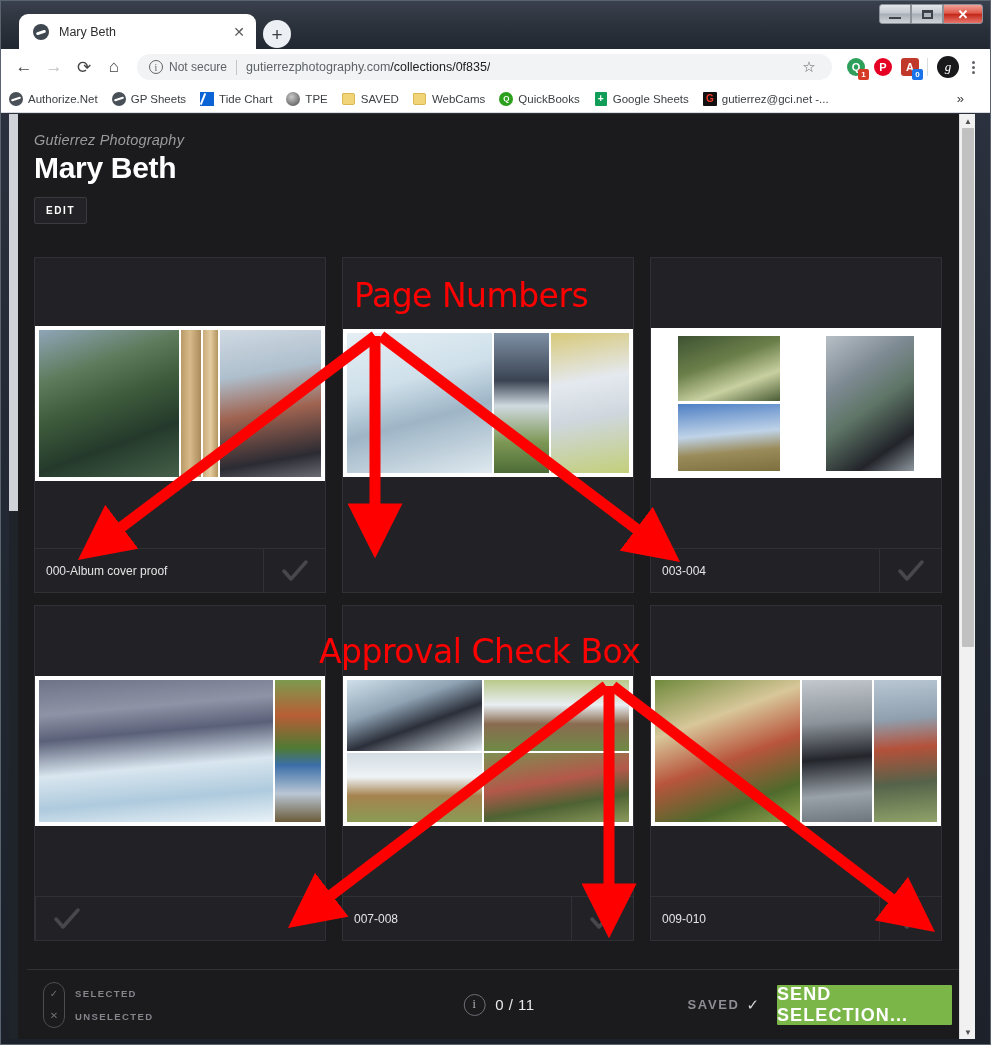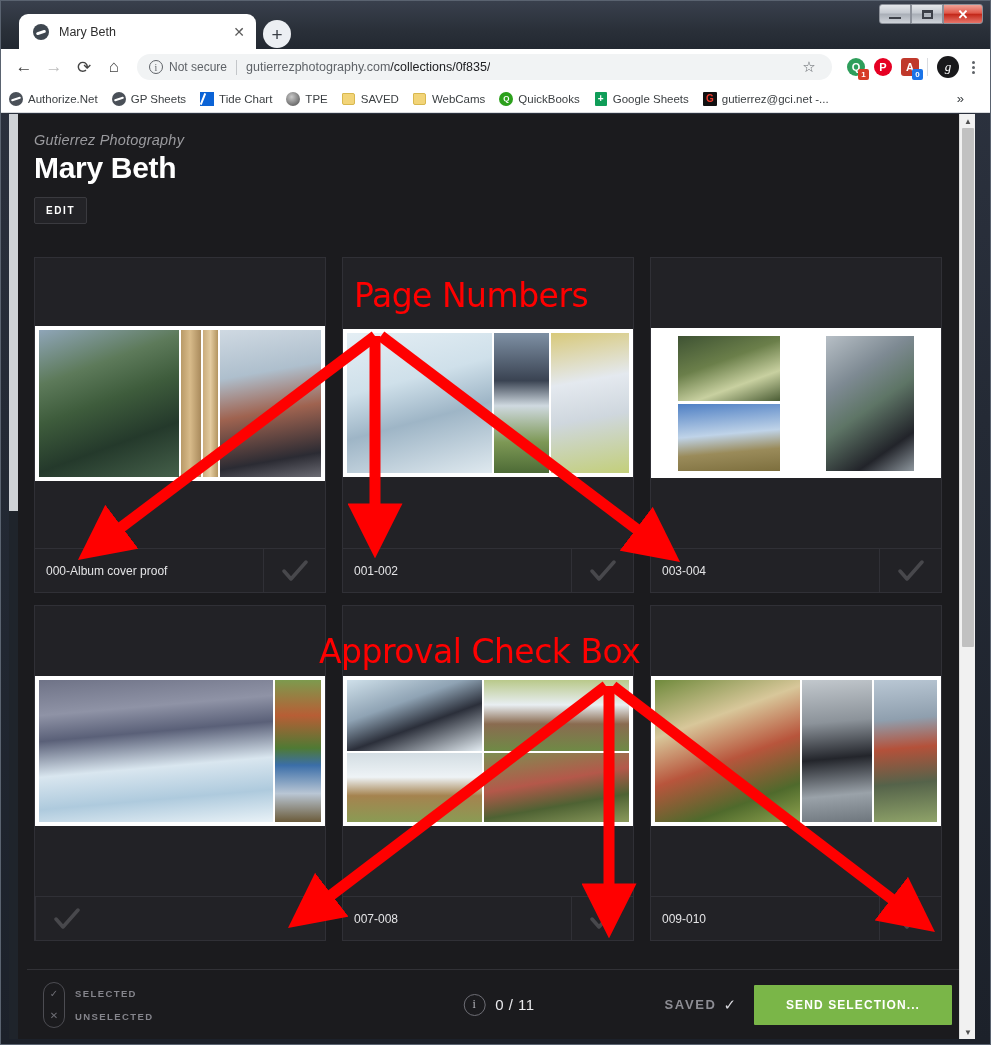--- a/index.html
+++ b/index.html
@@ -197,22 +197,22 @@
   .legendlabel { font-size:9.5px; letter-spacing:1.4px; color:#85858c; font-weight:bold; }
   #countwrap { position:absolute; left:50%; transform:translateX(-48%);
     display:flex; align-items:center; gap:10px; }
   #counticon { width:22px; height:22px; border-radius:50%; border:1px solid #6d6d74;
     color:#b7b7bd; font-size:12px; display:flex; align-items:center;
     justify-content:center; font-family:"Liberation Serif",serif; }
   #counttext { font-size:15px; color:#e9e9ec; letter-spacing:.5px; }
   #savedwrap { margin-left:auto; display:flex; align-items:center; gap:7px;
     margin-right:18px; }
   #savedtext { font-size:13px; letter-spacing:1.6px; color:#8d8d94; font-weight:bold;text-align:center; }
-  #sendbtn { width:198px; height:40px; background:#7ab648; color:#fff;
-    font-size:12px; font-weight:bold; letter-spacing:1.1px;
+  #sendbtn { width:175px; height:40px; background:#7ab648; color:#fff;
+    font-size:18px; font-weight:bold; letter-spacing:1.1px;
     display:flex; align-items:center; justify-content:center; border-radius:1px; }
 
   
   #pscroll { position:absolute; left:950px; top:0; width:16px; height:925px;
     background:#f1f1f1; border-left:1px solid #dcdcdc; }
   #pscroll .arrow { width:16px; height:14px; display:flex; align-items:center;
     justify-content:center; color:#505050; font-size:8px; }
   #pscroll .arrow.down { position:absolute; bottom:0; left:0; }
   #pthumb { position:absolute; left:2px; top:14px; width:12px; height:519px;
     background:#c1c1c1; border-radius:1px; }
@@ -371,28 +371,20 @@
               </div>
             </div>
           </div>
 
           <div class="card">
             <div class="thumbarea">
               <div class="spread" style="width:290px;height:148px">
                 <div class="ph" style="width:145px;background:linear-gradient(165deg,#e4eef4 0%,#cfe0ea 35%,#9eb5c6 60%,#dfe9ef 100%)"></div>
                 <div class="ph" style="width:55px;background:linear-gradient(180deg,#7e90a4 0%,#3a4352 34%,#cfd9e0 52%,#7d9855 78%,#4d6b36 100%)"></div>
                 <div class="ph" style="flex:1;background:linear-gradient(170deg,#d8c97a 0%,#e4e9ef 35%,#cfd7de 60%,#c3cf7a 100%)"></div>
-              </div>
-            </div>
-            <div class="foot">
-              <div class="lbl">001-002</div>
-              <div class="chk">
-                <svg width="26" height="22" viewBox="0 0 26 22">
-                    <path d="M2 11 L9 19 L24 2" stroke="#cfcfd4" stroke-width="3.5" fill="none" stroke-linecap="round" stroke-linejoin="round"></path>
-                  </svg>
               </div>
             </div>
           </div>
 
           <div class="card">
             <div class="thumbarea">
               <div class="spread" style="width:290px;height:150px;justify-content:space-around;align-items:center;gap:0">
                 <div style="display:flex;flex-direction:column;gap:3px;width:102px">
                   <div class="ph" style="height:65px;background:linear-gradient(160deg,#3e5233 0%,#6b7f4a 40%,#c8d0a0 70%,#4a5c34 100%)"></div>
                   <div class="ph" style="height:67px;background:linear-gradient(175deg,#4e7fc4 0%,#bfd3e8 45%,#9a8b5a 70%,#7d6f3e 100%)"></div>

